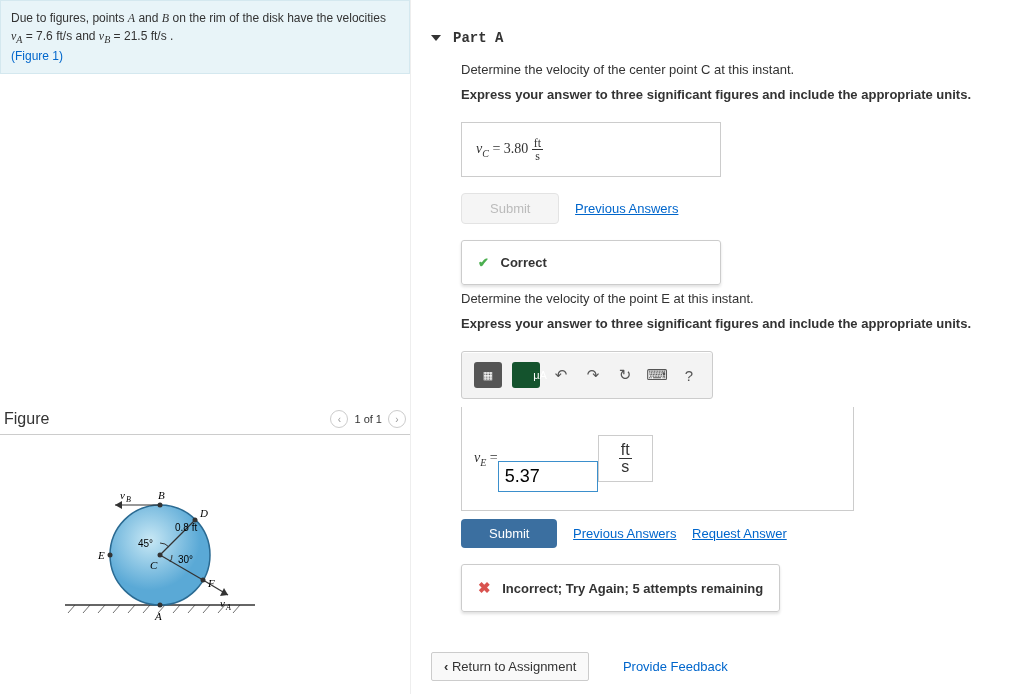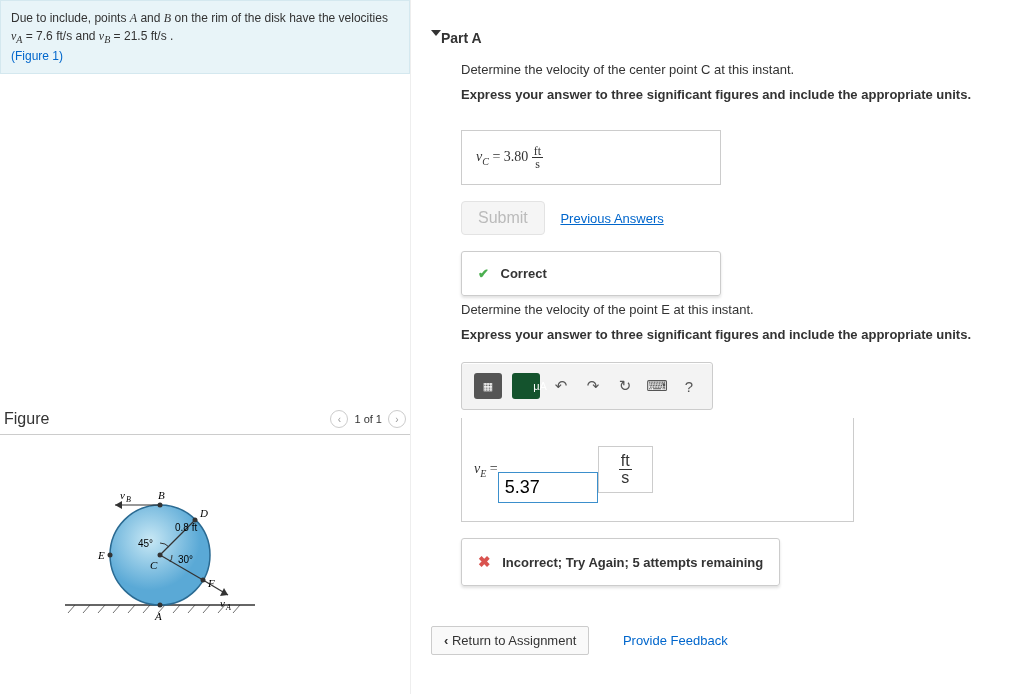--- a/index.html
+++ b/index.html
@@ -9,32 +9,32 @@
 .right-col { flex: 1; padding: 10px 10px 10px 20px; border-left: 1px solid #eee; overflow-y: auto; }
 .problem-box { background: #e8f4f8; border: 1px solid #d4e8ef; padding: 8px 10px; font-size: 12px; line-height: 1.5; }
 .problem-box a { color: #0066cc; text-decoration: none; }
 .italic-var { font-style: italic; font-family: 'Times New Roman', serif; }
 .figure-section { margin-top: 330px; }
 .figure-header { display: flex; justify-content: space-between; align-items: center; border-bottom: 1px solid #ccc; padding: 6px 4px; }
 .figure-title { font-size: 16px; }
 .figure-nav { display: flex; align-items: center; gap: 6px; font-size: 11px; }
 .nav-btn { width: 18px; height: 18px; border: 1px solid #ccc; border-radius: 50%; background: #fff; color: #999; display: flex; align-items: center; justify-content: center; font-size: 10px; cursor: pointer; }
 .figure-img { padding: 30px 60px; position: relative; }
-.part-header { display: flex; align-items: flex-start; gap: 0; font-weight: bold; font-size: 14px; padding: 20px 0 10px 0; }
+.part-header { display: flex; align-items: center; gap: 12px; font-weight: bold; font-size: 14px; padding: 20px 0 10px 0; font-family: Liberation Mono, monospace; }
 .caret { width: 0; height: 0; border-left: 5px solid transparent; border-right: 5px solid transparent; border-top: 6px solid #333; }
 .prompt-text { padding: 6px 0 4px 30px; font-size: 13px; }
 .bold-text { font-weight: bold; }
-.answer-box { margin: 24px 0 8px 30px; border: 1px solid #ccc; padding: 14px; display: inline-block; min-width: 260px; background: #fff; }
+.answer-box { margin: 16px 0 8px 30px; border: 1px solid #ccc; padding: 14px; display: inline-block; min-width: 260px; background: #fff; }
 .ans-eq { font-family: 'Times New Roman', serif; font-size: 14px; }
 .ans-eq sub { font-size: 10px; font-style: italic; }
 .frac { display: inline-block; text-align: center; font-size: 12px; vertical-align: middle; line-height: 1; }
 .frac .num { display: block; border-bottom: 1px solid #333; padding: 0 2px; }
 .frac .den { display: block; padding: 0 2px; }
 .btn-row { margin: 8px 0 0 30px; }
-.btn { display: inline-block; padding: 7px 16px; border: none; border-radius: 4px; font-size: 16px; cursor: pointer; text-align: center; }
+.btn { display: inline-block; padding: 7px 28px; border: none; border-radius: 4px; font-size: 13px; cursor: pointer; text-align: center; }
 .btn-submit-disabled { background: #f5f5f5; color: #bbb; border: 1px solid #e3e3e3; }
 .btn-submit { background: #3b6fa0; color: #fff; }
 .link { color: #0066cc; text-decoration: underline; font-size: 13px; margin-left: 12px; cursor: pointer; }
 .feedback-box { margin: 16px 0 0 30px; border: 1px solid #ccc; padding: 14px 16px; display: inline-block; min-width: 260px; box-shadow: 0 2px 3px rgba(0,0,0,0.12); border-radius: 3px; }
 .feedback-box .check { color: #4caf50; font-weight: bold; margin-right: 8px; }
 .feedback-box .cross { color: #d9534f; font-weight: bold; margin-right: 8px; font-size: 15px; }
 .toolbar { margin: 16px 0 0 30px; border: 1px solid #ccc; background: #f3f3f3; padding: 10px 12px; display: inline-flex; gap: 10px; align-items: center; border-radius: 3px; box-shadow: inset 0 1px 0 #fff; }
 .tool-btn { width: 28px; height: 26px; background: #555; border-radius: 3px; display: flex; align-items: center; justify-content: center; color: #fff; font-size: 11px; }
 .tool-icon { width: 22px; height: 22px; display: flex; align-items: center; justify-content: center; color: #555; font-size: 15px; cursor: pointer; }
 .input-row { margin: 8px 0 0 30px; border: 1px solid #ccc; border-top: none; padding: 18px 12px; display: inline-flex; align-items: center; min-width: 393px; }
@@ -44,21 +44,21 @@
 .return-btn { display: inline-block; border: 1px solid #ccc; padding: 6px 12px; background: #f9f9f9; font-size: 13px; cursor: pointer; border-radius: 2px; }
 .disk-svg { width: 200px; height: 170px; }
 </style>
 </head>
 <body>
 
 <div class="container">
 
   <div class="left-col">
     <div class="problem-box">
-      <span>Due to include, points </span><span class="italic-var">A</span><span> and </span><span class="italic-var">B</span><span> on the rim of the disk have the velocities </span><span class="italic-var">v</span><sub class="italic-var">A</sub><span> = 7.6 ft/s</span><span> and </span><span class="italic-var">v</span><sub class="italic-var">B</sub><span> = 21.5 ft/s .</span><br>
+      <span>Due to figures, points </span><span class="italic-var">A</span><span> and </span><span class="italic-var">B</span><span> on the rim of the disk have the velocities </span><span class="italic-var">v</span><sub class="italic-var">A</sub><span> = 7.6 ft/s</span><span> and </span><span class="italic-var">v</span><sub class="italic-var">B</sub><span> = 21.5 ft/s .</span><br>
       <a href="#">(Figure 1)</a>
     </div>
 
     <div class="figure-section">
       <div class="figure-header">
         <span class="figure-title">Figure</span>
         <div class="figure-nav">
           <span class="nav-btn">‹</span>
           <span>1 of 1</span>
           <span class="nav-btn">›</span>
@@ -166,20 +166,25 @@
         <input class="val-input" value="5.37" style="">
         <div class="unit-box">
           <span class="frac" style="font-size:16px;">
               <span class="num">ft</span>
               <span class="den">s</span>
             </span>
         </div>
       </div>
     </div>
 
+    <div class="btn-row">
+      <button class="btn btn-submit">Submit</button>
+      <a class="link">Previous Answers</a>
+      <a class="link">Request Answer</a>
+    </div>
     <div class="feedback-box">
       <span class="cross">✖</span>
       <b>Incorrect; Try Again; 5 attempts remaining</b>
     </div>
 
     <div class="bottom-links">
       <span class="return-btn">
         <b>‹</b> <span>Return to Assignment</span>
       </span>
       <a class="link" style="text-decoration:none; margin-left:30px;">Provide Feedback</a>

